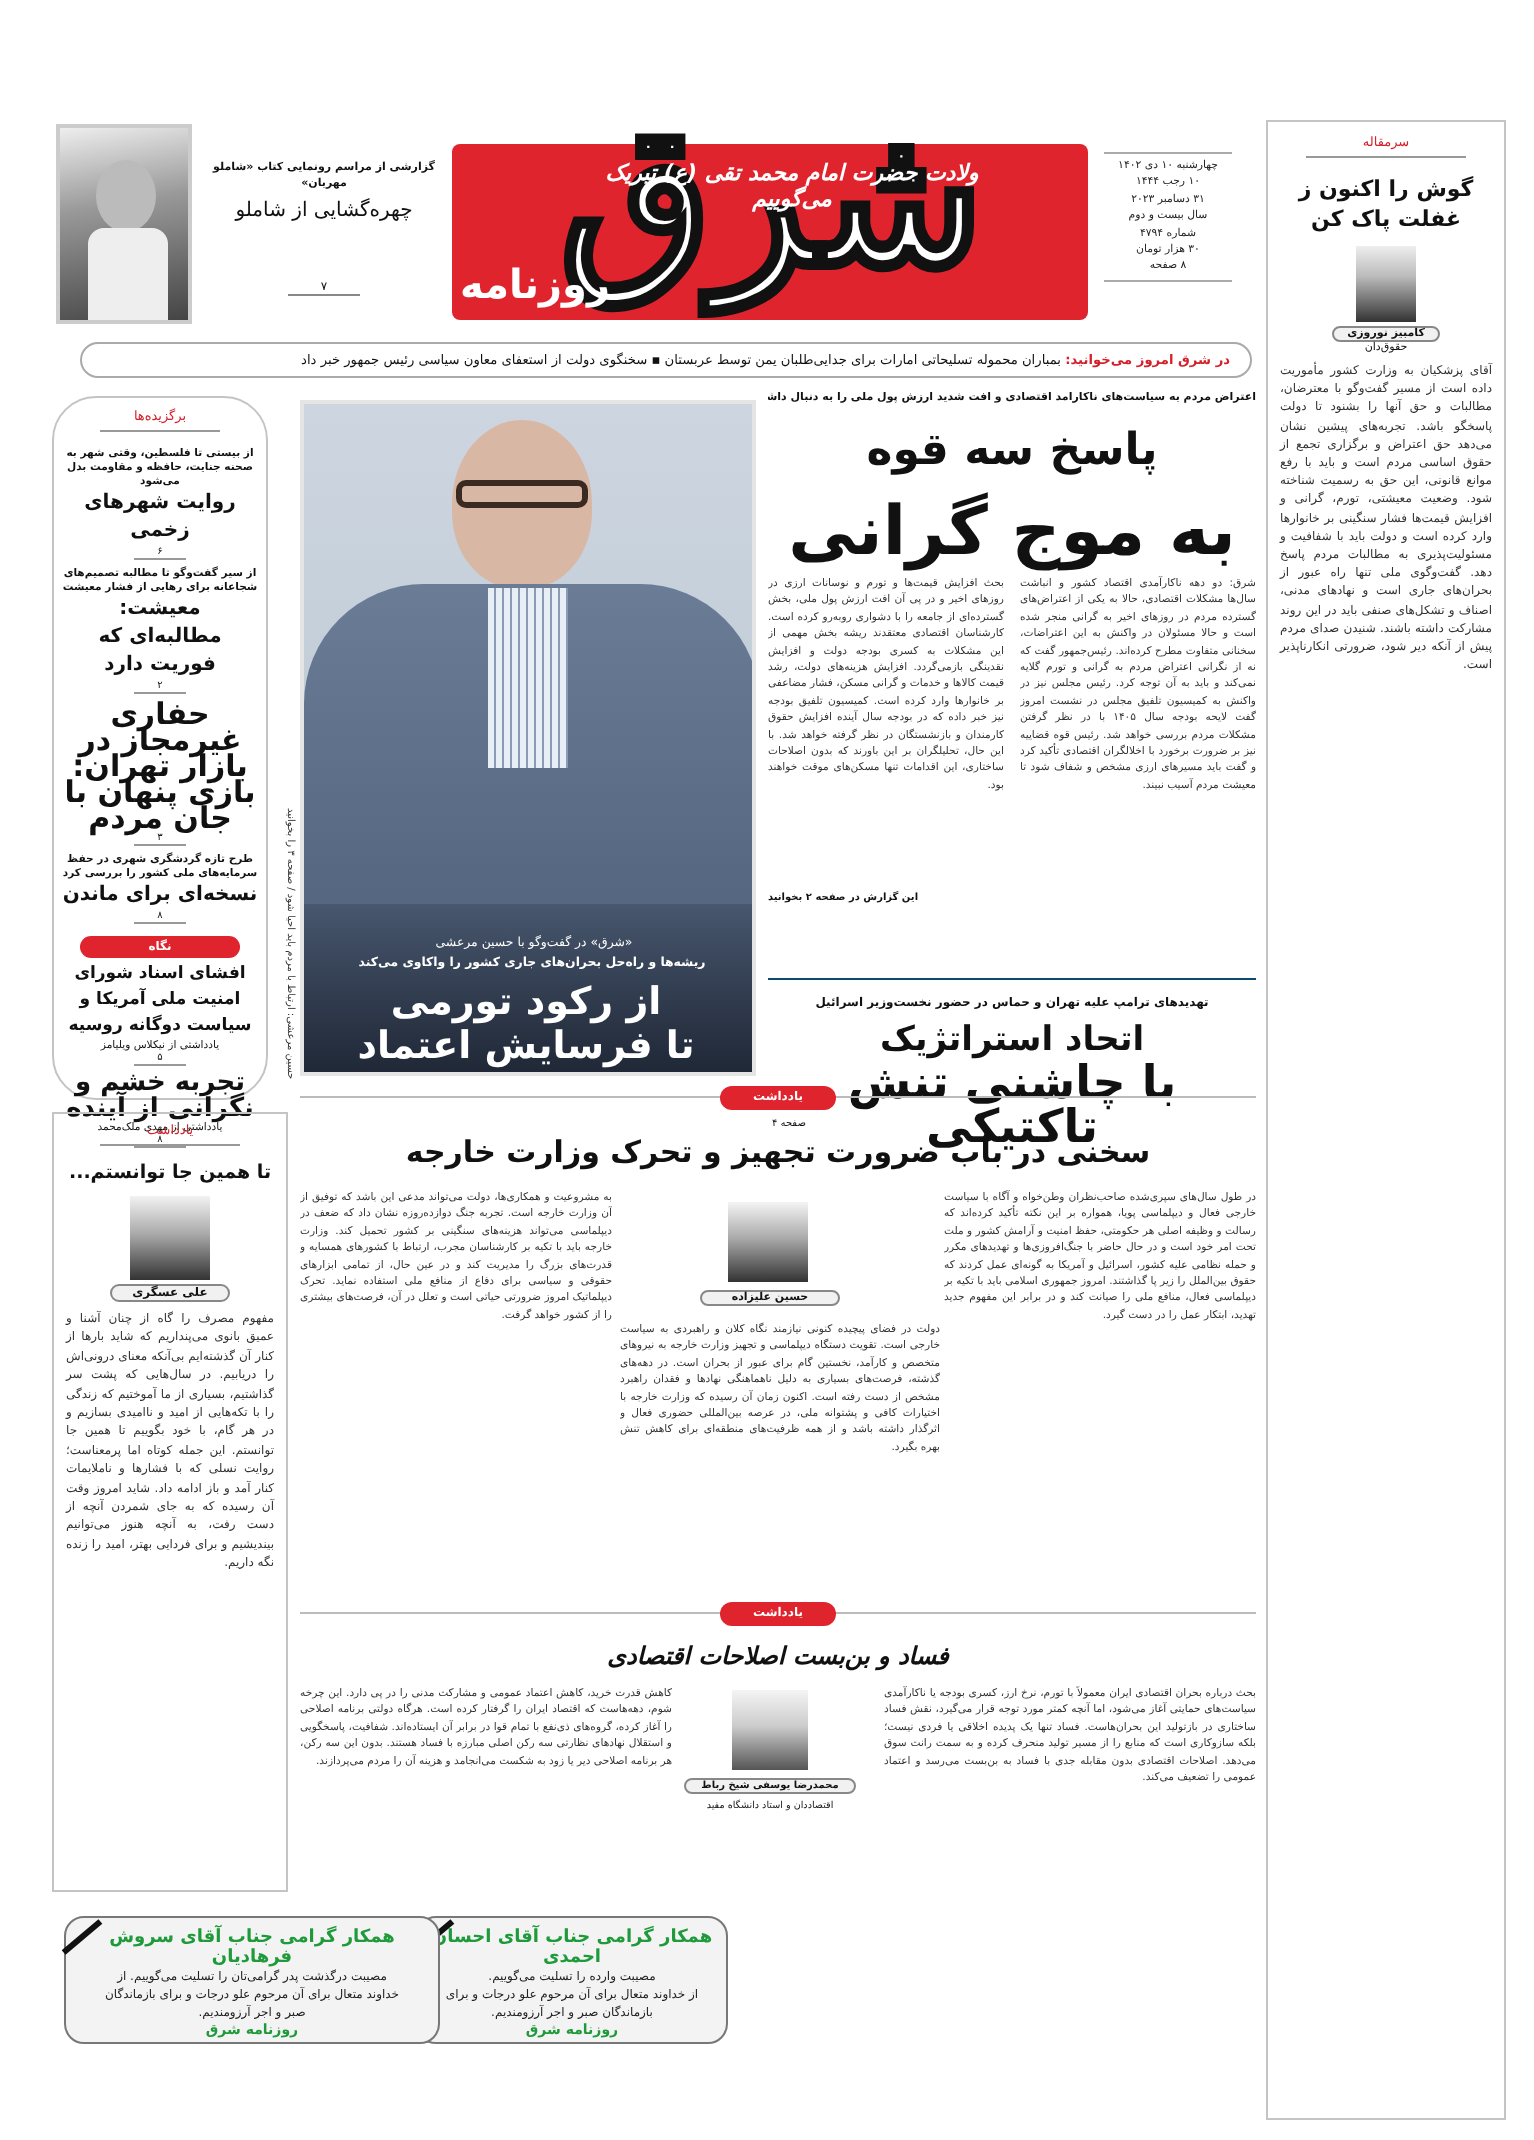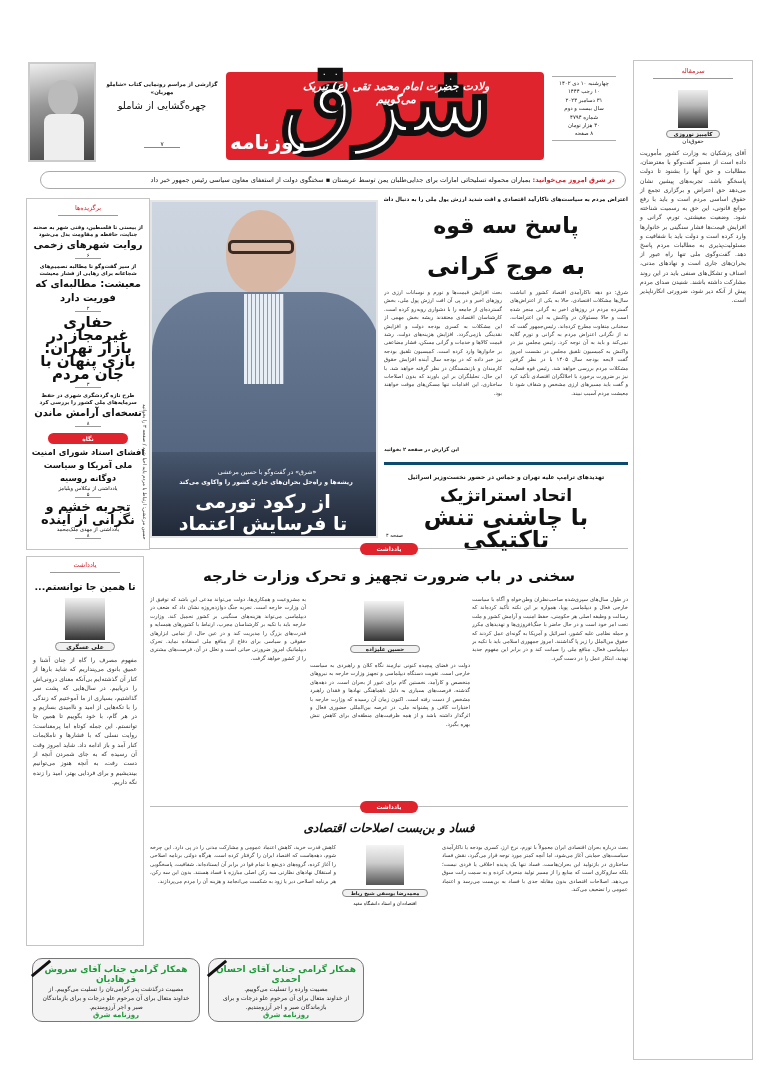--- a/index.html
+++ b/index.html
@@ -53,47 +53,48 @@
 </div>
 
 <div class="abs" style="left:40px;top:171px;width:586px;height:18px;border:1px solid #aaa;border-radius:9px;font-size:6.6px;line-height:16px;padding-right:10px;white-space:nowrap;overflow:hidden;">
   <span class="red" style="font-weight:bold;">در شرق امروز می‌خوانید:</span>
   <span>بمباران محموله تسلیحاتی امارات برای جدایی‌طلبان یمن توسط عربستان ▪ سخنگوی دولت از استعفای معاون سیاسی رئیس جمهور خبر داد</span>
 </div>
 
 <div class="abs cornerbox" style="left:633px;top:60px;width:120px;height:1000px;">
   <div class="center red" style="font-size:6.5px;margin-top:6px;">سرمقاله</div>
   <div class="sep" style="width:80px;"></div>
+  <div class="center h-big" style="font-size:11px;line-height:15px;padding:0 10px;">گوش را اکنون ز غفلت پاک کن</div>
   <div class="photo bw" style="width:30px;height:38px;margin:6px auto 0;background:linear-gradient(180deg,#eee 0,#bbb 40%,#333 100%);"></div>
   <div class="pill" style="width:54px;margin:2px auto 0;font-size:5.5px;">کامبیز نوروزی</div>
   <div class="center" style="font-size:5.5px;">حقوق‌دان</div>
   <div class="bodytext" style="padding:4px 6px;height:870px;font-size:6px;line-height:9.2px;">آقای پزشکیان به وزارت کشور مأموریت داده است از مسیر گفت‌وگو با معترضان، مطالبات و حق آنها را بشنود تا دولت پاسخگو باشد. تجربه‌های پیشین نشان می‌دهد حق اعتراض و برگزاری تجمع از حقوق اساسی مردم است و باید با رفع موانع قانونی، این حق به رسمیت شناخته شود. وضعیت معیشتی، تورم، گرانی و افزایش قیمت‌ها فشار سنگینی بر خانوارها وارد کرده است و دولت باید با شفافیت و مسئولیت‌پذیری به مطالبات مردم پاسخ دهد. گفت‌وگوی ملی تنها راه عبور از بحران‌های جاری است و نهادهای مدنی، اصناف و تشکل‌های صنفی باید در این روند مشارکت داشته باشند. شنیدن صدای مردم پیش از آنکه دیر شود، ضرورتی انکارناپذیر است.</div>
 </div>
 
-<div class="abs cornerbox" style="left:26px;top:198px;width:124px;height:352px;">
+<div class="abs cornerbox" style="left:26px;top:198px;width:108px;height:352px;border-radius:22px;">
   <div class="center red" style="font-size:6.5px;margin-top:5px;">برگزیده‌ها</div>
   <div class="sep" style="width:60px;"></div>
 
   <div>
     <div class="center" style="font-size:5.3px;line-height:7px;font-weight:bold;padding:0 4px;">از بیستی تا فلسطین، وقتی شهر به صحنه جنایت، حافظه و مقاومت بدل می‌شود</div>
     <div class="center h-big" style="font-size:10px;line-height:14px;">روایت شهرهای زخمی</div>
     <div class="center" style="font-size:5px;border-bottom:1px solid #999;width:26px;margin:0 auto;">۶</div>
   </div>
   <div style="margin-top:4px;">
     <div class="center" style="font-size:5.3px;line-height:7px;font-weight:bold;padding:0 4px;">از سیر گفت‌وگو تا مطالبه تصمیم‌های شجاعانه برای رهایی از فشار معیشت</div>
     <div class="center h-big" style="font-size:10px;line-height:14px;padding:0 8px;">معیشت: مطالبه‌ای که فوریت دارد</div>
     <div class="center" style="font-size:5px;border-bottom:1px solid #999;width:26px;margin:0 auto;">۲</div>
   </div>
   <div style="margin-top:4px;">
     <div class="center h-big" style="font-size:15px;line-height:13px;padding:0 4px;">حفاری غیرمجاز در بازار تهران: بازی پنهان با جان مردم</div>
     <div class="center" style="font-size:5px;border-bottom:1px solid #999;width:26px;margin:0 auto;">۳</div>
   </div>
   <div style="margin-top:4px;">
     <div class="center" style="font-size:5.3px;line-height:7px;font-weight:bold;padding:0 4px;">طرح تازه گردشگری شهری در حفظ سرمایه‌های ملی کشور را بررسی کرد</div>
-    <div class="center h-big" style="font-size:10px;line-height:14px;">نسخه‌ای آرامش ماندن</div>
+    <div class="center h-big" style="font-size:10px;line-height:14px;">نسخه‌ای برای ماندن</div>
     <div class="center" style="font-size:5px;border-bottom:1px solid #999;width:26px;margin:0 auto;">۸</div>
   </div>
 
   <div class="redpill redbg" style="width:80px;margin:6px auto 2px;height:11px;line-height:11px;font-size:6px;">نگاه</div>
   <div>
     <div class="center h-big" style="font-size:8.5px;line-height:13px;padding:0 4px;text-align:center;">افشای اسناد شورای امنیت ملی آمریکا و سیاست دوگانه روسیه</div>
     <div class="center" style="font-size:5.3px;">یادداشتی از نیکلاس ویلیامز</div>
     <div class="center" style="font-size:5px;border-bottom:1px solid #999;width:26px;margin:0 auto;">۵</div>
   </div>
   <div style="margin-top:2px;">
@@ -108,40 +109,40 @@
   <div class="sep" style="width:70px;"></div>
   <div class="center h-big" style="font-size:9.5px;">تا همین جا توانستم...</div>
   <div class="photo bw" style="width:40px;height:42px;margin:6px auto 0;background:linear-gradient(180deg,#f2f2f2 0,#aaa 45%,#333 100%);"></div>
   <div class="pill" style="width:60px;margin:2px auto 4px;font-size:6px;">علی عسگری</div>
   <div class="bodytext" style="padding:0 6px;height:290px;font-size:6px;line-height:9.4px;">مفهوم مصرف را گاه از چنان آشنا و عمیق بانوی می‌پنداریم که شاید بارها از کنار آن گذشته‌ایم بی‌آنکه معنای درونی‌اش را دریابیم. در سال‌هایی که پشت سر گذاشتیم، بسیاری از ما آموختیم که زندگی را با تکه‌هایی از امید و ناامیدی بسازیم و در هر گام، با خود بگوییم تا همین جا توانستم. این جمله کوتاه اما پرمعناست؛ روایت نسلی که با فشارها و ناملایمات کنار آمد و باز ادامه داد. شاید امروز وقت آن رسیده که به جای شمردن آنچه از دست رفت، به آنچه هنوز می‌توانیم بیندیشیم و برای فردایی بهتر، امید را زنده نگه داریم.</div>
 </div>
 
 <div class="abs" style="left:384px;top:196px;width:244px;height:262px;">
   <div class="center" style="font-size:5.5px;font-weight:bold;white-space:nowrap;overflow:hidden;">اعتراض مردم به سیاست‌های ناکارآمد اقتصادی و افت شدید ارزش پول ملی را به دنبال داشت</div>
   <div class="center h-big" style="font-size:22px;line-height:40px;margin-top:4px;">پاسخ سه قوه</div>
-  <div class="center h-big" style="font-size:24px;line-height:40px;">به موج گرانی</div>
+  <div class="center h-big" style="font-size:34px;line-height:40px;">به موج گرانی</div>
   <div class="abs bodytext" style="right:0;top:92px;width:118px;height:164px;">شرق: دو دهه ناکارآمدی اقتصاد کشور و انباشت سال‌ها مشکلات اقتصادی، حالا به یکی از اعتراض‌های گسترده مردم در روزهای اخیر به گرانی منجر شده است و حالا مسئولان در واکنش به این اعتراضات، سخنانی متفاوت مطرح کرده‌اند. رئیس‌جمهور گفت که نه از نگرانی اعتراض مردم به گرانی و تورم گلایه نمی‌کند و باید به آن توجه کرد. رئیس مجلس نیز در واکنش به کمیسیون تلفیق مجلس در نشست امروز گفت لایحه بودجه سال ۱۴۰۵ با در نظر گرفتن مشکلات مردم بررسی خواهد شد. رئیس قوه قضاییه نیز بر ضرورت برخورد با اخلالگران اقتصادی تأکید کرد و گفت باید مسیرهای ارزی مشخص و شفاف شود تا معیشت مردم آسیب نبیند.</div>
   <div class="abs bodytext" style="left:0;top:92px;width:118px;height:156px;">بحث افزایش قیمت‌ها و تورم و نوسانات ارزی در روزهای اخیر و در پی آن افت ارزش پول ملی، بخش گسترده‌ای از جامعه را با دشواری روبه‌رو کرده است. کارشناسان اقتصادی معتقدند ریشه بخش مهمی از این مشکلات به کسری بودجه دولت و افزایش نقدینگی بازمی‌گردد. افزایش هزینه‌های دولت، رشد قیمت کالاها و خدمات و گرانی مسکن، فشار مضاعفی بر خانوارها وارد کرده است. کمیسیون تلفیق بودجه نیز خبر داده که در بودجه سال آینده افزایش حقوق کارمندان و بازنشستگان در نظر گرفته خواهد شد. با این حال، تحلیلگران بر این باورند که بدون اصلاحات ساختاری، این اقدامات تنها مسکن‌های موقت خواهند بود.</div>
   <div class="abs" style="left:0;top:250px;font-size:5px;font-weight:bold;">این گزارش در صفحه ۲ بخوانید</div>
 </div>
 
 <div class="abs" style="left:150px;top:200px;width:228px;height:338px;border:2px solid #e5e5e5;background:linear-gradient(180deg,#cdd6e0 0%,#c3cdd8 45%,#6d7d92 60%,#3f4d62 100%);overflow:hidden;">
   <div class="abs" style="left:74px;top:8px;width:70px;height:84px;border-radius:50% 50% 45% 45%;background:#d8b8a4;"></div>
   <div class="abs" style="left:76px;top:38px;width:66px;height:14px;border:3px solid #3a2a22;border-radius:5px;"></div>
   <div class="abs" style="left:0;top:90px;width:228px;height:250px;background:linear-gradient(180deg,#6a7c96,#4a5a74);border-radius:60px 60px 0 0;"></div>
   <div class="abs" style="left:92px;top:92px;width:40px;height:90px;background:repeating-linear-gradient(90deg,#e8eef6 0 3px,#8b9bb4 3px 4px);"></div>
   <div class="abs" style="left:0;top:250px;width:228px;height:90px;background:linear-gradient(180deg,rgba(20,28,40,0.2),rgba(15,20,30,0.75));"></div>
   <div class="abs center" style="left:10px;top:266px;width:210px;font-size:6.2px;color:#fff;">«شرق» در گفت‌وگو با حسین مرعشی</div>
   <div class="abs center" style="left:6px;top:276px;width:216px;font-size:6.2px;color:#fff;font-weight:bold;">ریشه‌ها و راه‌حل بحران‌های جاری کشور را واکاوی می‌کند</div>
   <div class="abs center h-big" style="left:6px;top:310px;width:210px;font-size:19px;line-height:22px;color:#fff;">تا فرسایش اعتماد</div>
   <div class="abs center h-big" style="left:6px;top:288px;width:210px;font-size:19px;line-height:22px;color:#fff;">از رکود تورمی</div>
 </div>
 <div class="abs" style="left:138px;top:350px;width:10px;height:190px;font-size:5px;writing-mode:vertical-rl;overflow:hidden;color:#333;">حسین مرعشی: ارتباط با مردم باید احیا شود / صفحه ۳ را بخوانید</div>
 
-<div class="abs" style="left:384px;top:462px;width:244px;height:80px;border-top:3px solid #0c4a6e;">
+<div class="abs" style="left:384px;top:489px;width:244px;height:80px;border-top:1px solid #0c4a6e;">
   <div class="center" style="font-size:6px;font-weight:bold;margin-top:8px;">تهدیدهای ترامپ علیه تهران و حماس در حضور نخست‌وزیر اسرائیل</div>
   <div class="center h-big" style="font-size:17px;line-height:22px;margin-top:4px;">اتحاد استراتژیک</div>
   <div class="center h-big" style="font-size:23px;line-height:22px;">با چاشنی تنش تاکتیکی</div>
   <div class="abs" style="left:2px;bottom:4px;font-size:5px;">صفحه ۴</div>
 </div>
 
 <div class="abs" style="left:150px;top:548px;width:478px;height:252px;border-top:1px solid #bbb;">
   <div class="abs redpill redbg" style="left:210px;top:-6px;width:58px;height:12px;line-height:12px;font-size:6px;">یادداشت</div>
   <div class="center h-big" style="font-size:15px;margin-top:18px;">سخنی در باب ضرورت تجهیز و تحرک وزارت خارجه</div>
   <div class="abs bodytext" style="right:0;top:46px;width:156px;height:200px;">در طول سال‌های سپری‌شده صاحب‌نظران وطن‌خواه و آگاه با سیاست خارجی فعال و دیپلماسی پویا، همواره بر این نکته تأکید کرده‌اند که رسالت و وظیفه اصلی هر حکومتی، حفظ امنیت و آرامش کشور و ملت تحت امر خود است و در حال حاضر با جنگ‌افروزی‌ها و تهدیدهای مکرر و حمله نظامی علیه کشور، اسرائیل و آمریکا به گونه‌ای عمل کردند که حقوق بین‌الملل را زیر پا گذاشتند. امروز جمهوری اسلامی باید با تکیه بر دیپلماسی فعال، منافع ملی را صیانت کند و در برابر این مفهوم جدید تهدید، ابتکار عمل را در دست گیرد.</div>
@@ -162,20 +163,20 @@
 </div>
 
 <div class="abs condol" style="left:208px;top:958px;width:156px;height:64px;">
   <div class="abs" style="left:-4px;top:8px;width:24px;height:3px;background:#111;transform:rotate(-40deg);"></div>
   <div class="t">همکار گرامی جناب آقای احسان احمدی</div>
   <div class="b" style="font-size:6px;line-height:9px;">مصیبت وارده را تسلیت می‌گوییم.</div>
   <div class="b" style="font-size:6px;line-height:9px;">از خداوند متعال برای آن مرحوم علو درجات و برای</div>
   <div class="b" style="font-size:6px;line-height:9px;">بازماندگان صبر و اجر آرزومندیم.</div>
   <div class="s" style="font-size:7px;">روزنامه شرق</div>
 </div>
-<div class="abs condol" style="left:32px;top:958px;width:168px;height:64px;">
+<div class="abs condol" style="left:32px;top:958px;width:188px;height:64px;">
   <div class="abs" style="left:-4px;top:8px;width:24px;height:3px;background:#111;transform:rotate(-40deg);"></div>
   <div class="t">همکار گرامی جناب آقای سروش فرهادیان</div>
   <div class="b" style="font-size:6px;line-height:9px;">مصیبت درگذشت پدر گرامی‌تان را تسلیت می‌گوییم. از</div>
   <div class="b" style="font-size:6px;line-height:9px;">خداوند متعال برای آن مرحوم علو درجات و برای بازماندگان</div>
   <div class="b" style="font-size:6px;line-height:9px;">صبر و اجر آرزومندیم.</div>
   <div class="s" style="font-size:7px;">روزنامه شرق</div>
 </div>
 
 </body></html>

